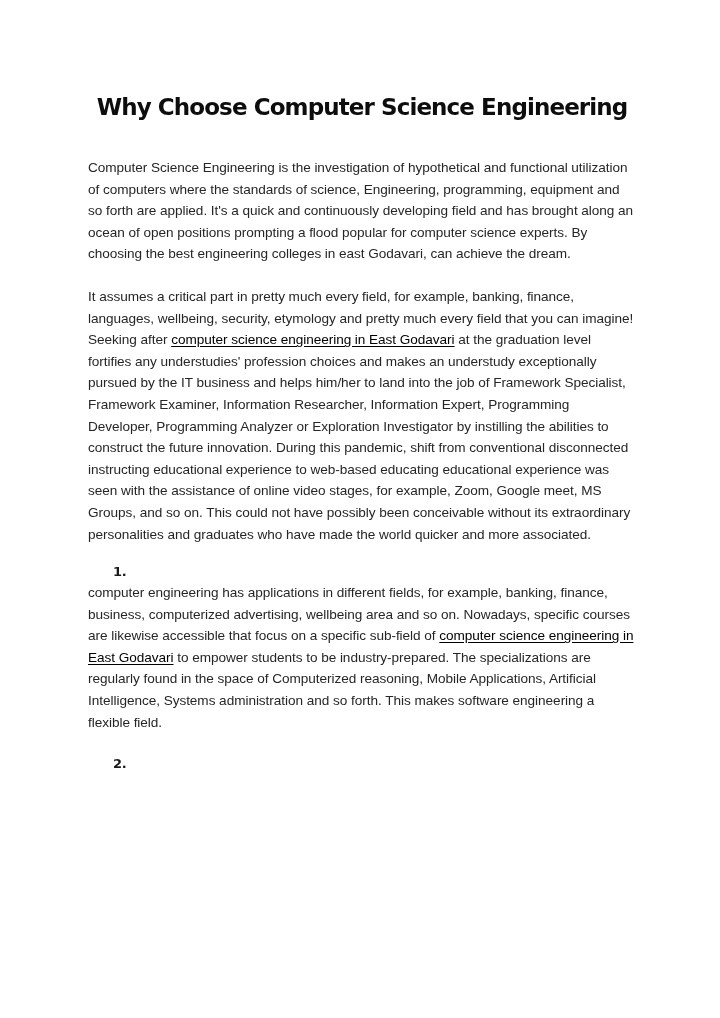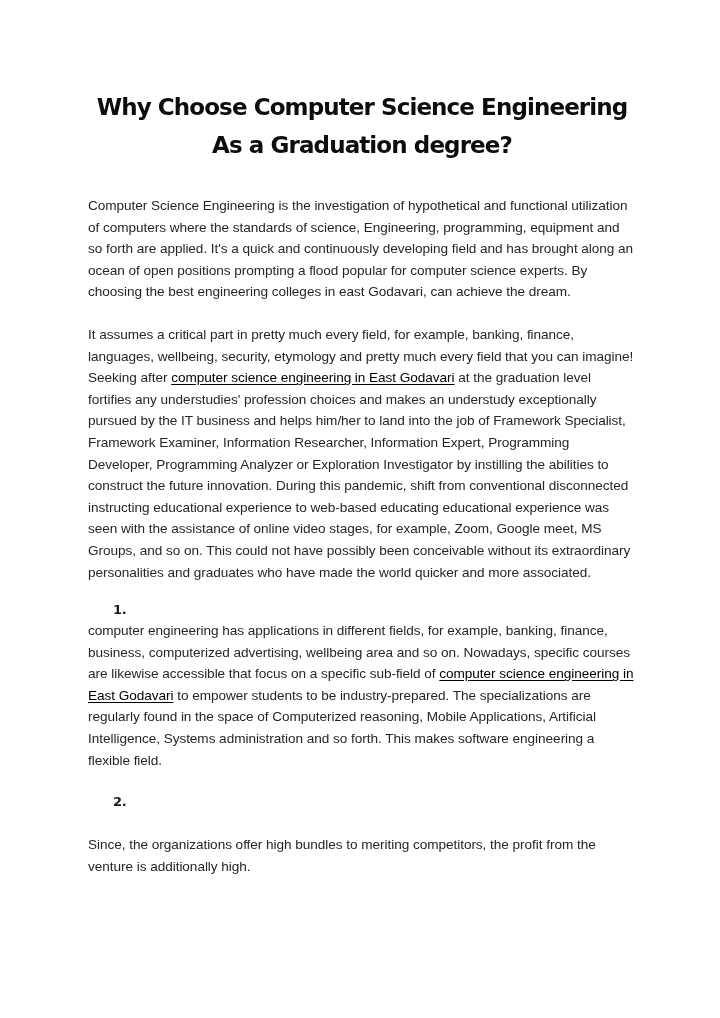--- a/index.html
+++ b/index.html
@@ -63,31 +63,29 @@
     .subhead .num { width: 21px; }
     .h1 { margin-top: 17px; }
     .h2 { margin-top: 21px; }
   </style>
 </head>
 <body>
 
 <div class="page">
   <h1 class="title">
     <span>Why Choose Computer Science Engineering</span>
-    <span>As a Graduation degree?</span>
   </h1>
 
   <p class="para p1">Computer Science Engineering is the investigation of hypothetical and functional utilization of computers where the standards of science, Engineering, programming, equipment and so forth are applied. It's a quick and continuously developing field and has brought along an ocean of open positions prompting a flood popular for computer science experts. By choosing the best engineering colleges in east Godavari, can achieve the dream.</p>
 
   <p class="para p2"><span>It assumes a critical part in pretty much every field, for example, banking, finance, languages, wellbeing, security, etymology and pretty much every field that you can imagine! Seeking after </span><a class="link">computer science engineering in East Godavari</a><span> at the graduation level fortifies any understudies' profession choices and makes an understudy exceptionally pursued by the IT business and helps him/her to land into the job of Framework Specialist, Framework Examiner, Information Researcher, Information Expert, Programming Developer, Programming Analyzer or Exploration Investigator by instilling the abilities to construct the future innovation. During this pandemic, shift from conventional disconnected instructing educational experience to web-based educating educational experience was seen with the assistance of online video stages, for example, Zoom, Google meet, MS Groups, and so on. This could not have possibly been conceivable without its extraordinary personalities and graduates who have made the world quicker and more associated.</span></p>
 
   <div class="subhead h1">
     <span class="num">1.</span>
   </div>
 
   <p class="para p3"><span>computer engineering has applications in different fields, for example, banking, finance, business, computerized advertising, wellbeing area and so on. Nowadays, specific courses are likewise accessible that focus on a specific sub-field of </span><a class="link">computer science engineering in East Godavari</a><span> to empower students to be industry-prepared. The specializations are regularly found in the space of Computerized reasoning, Mobile Applications, Artificial Intelligence, Systems administration and so forth. This makes software engineering a flexible field.</span></p>
 
   <div class="subhead h2">
     <span class="num">2.</span>
   </div>
 
-  <p class="para p4">Since, the organizations offer high bundles to meriting competitors, the profit from the venture is additionally high.</p>
 </div>
 
 </body></html>

